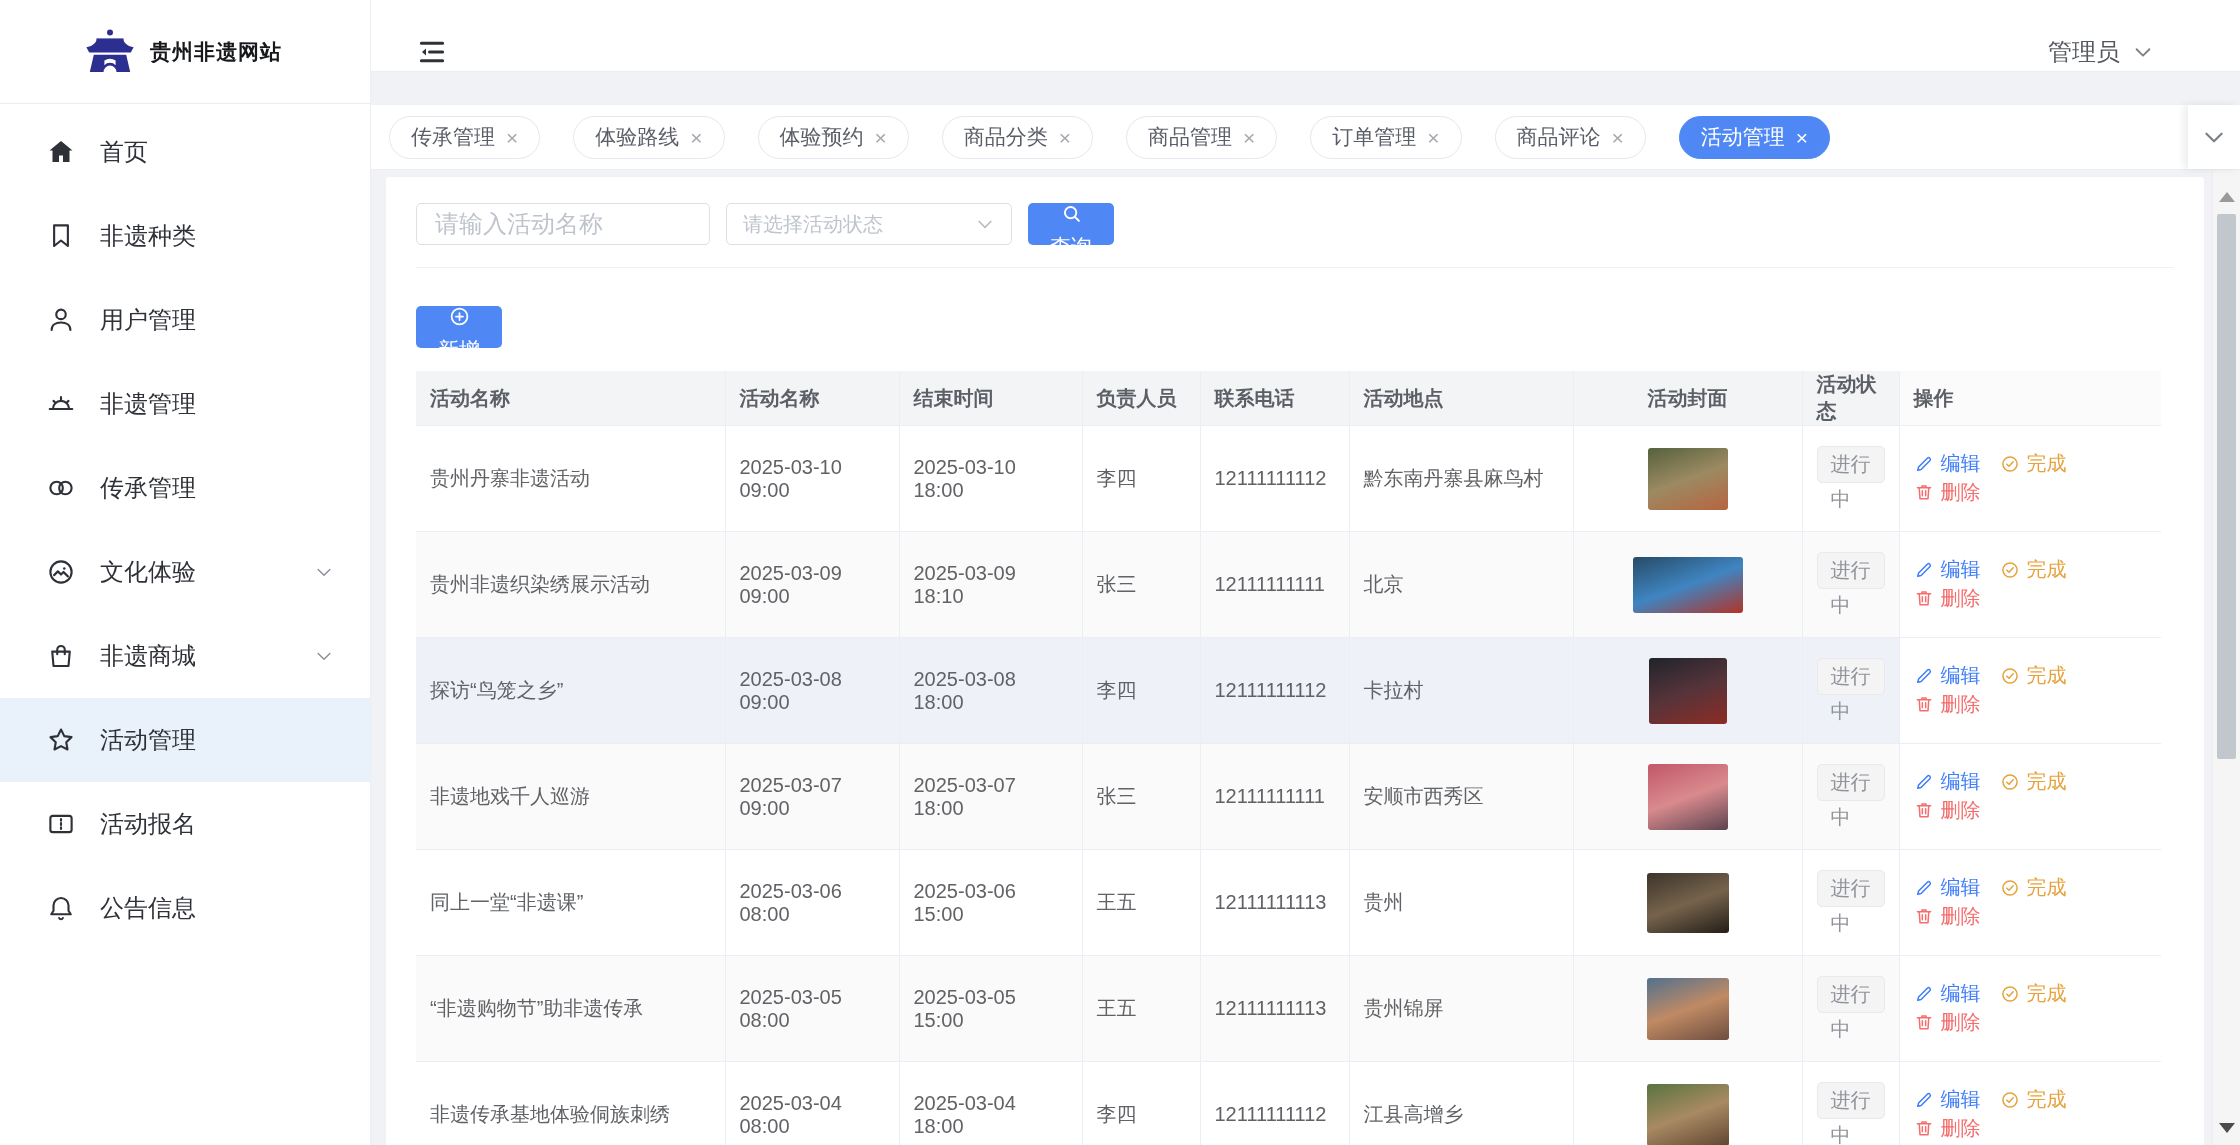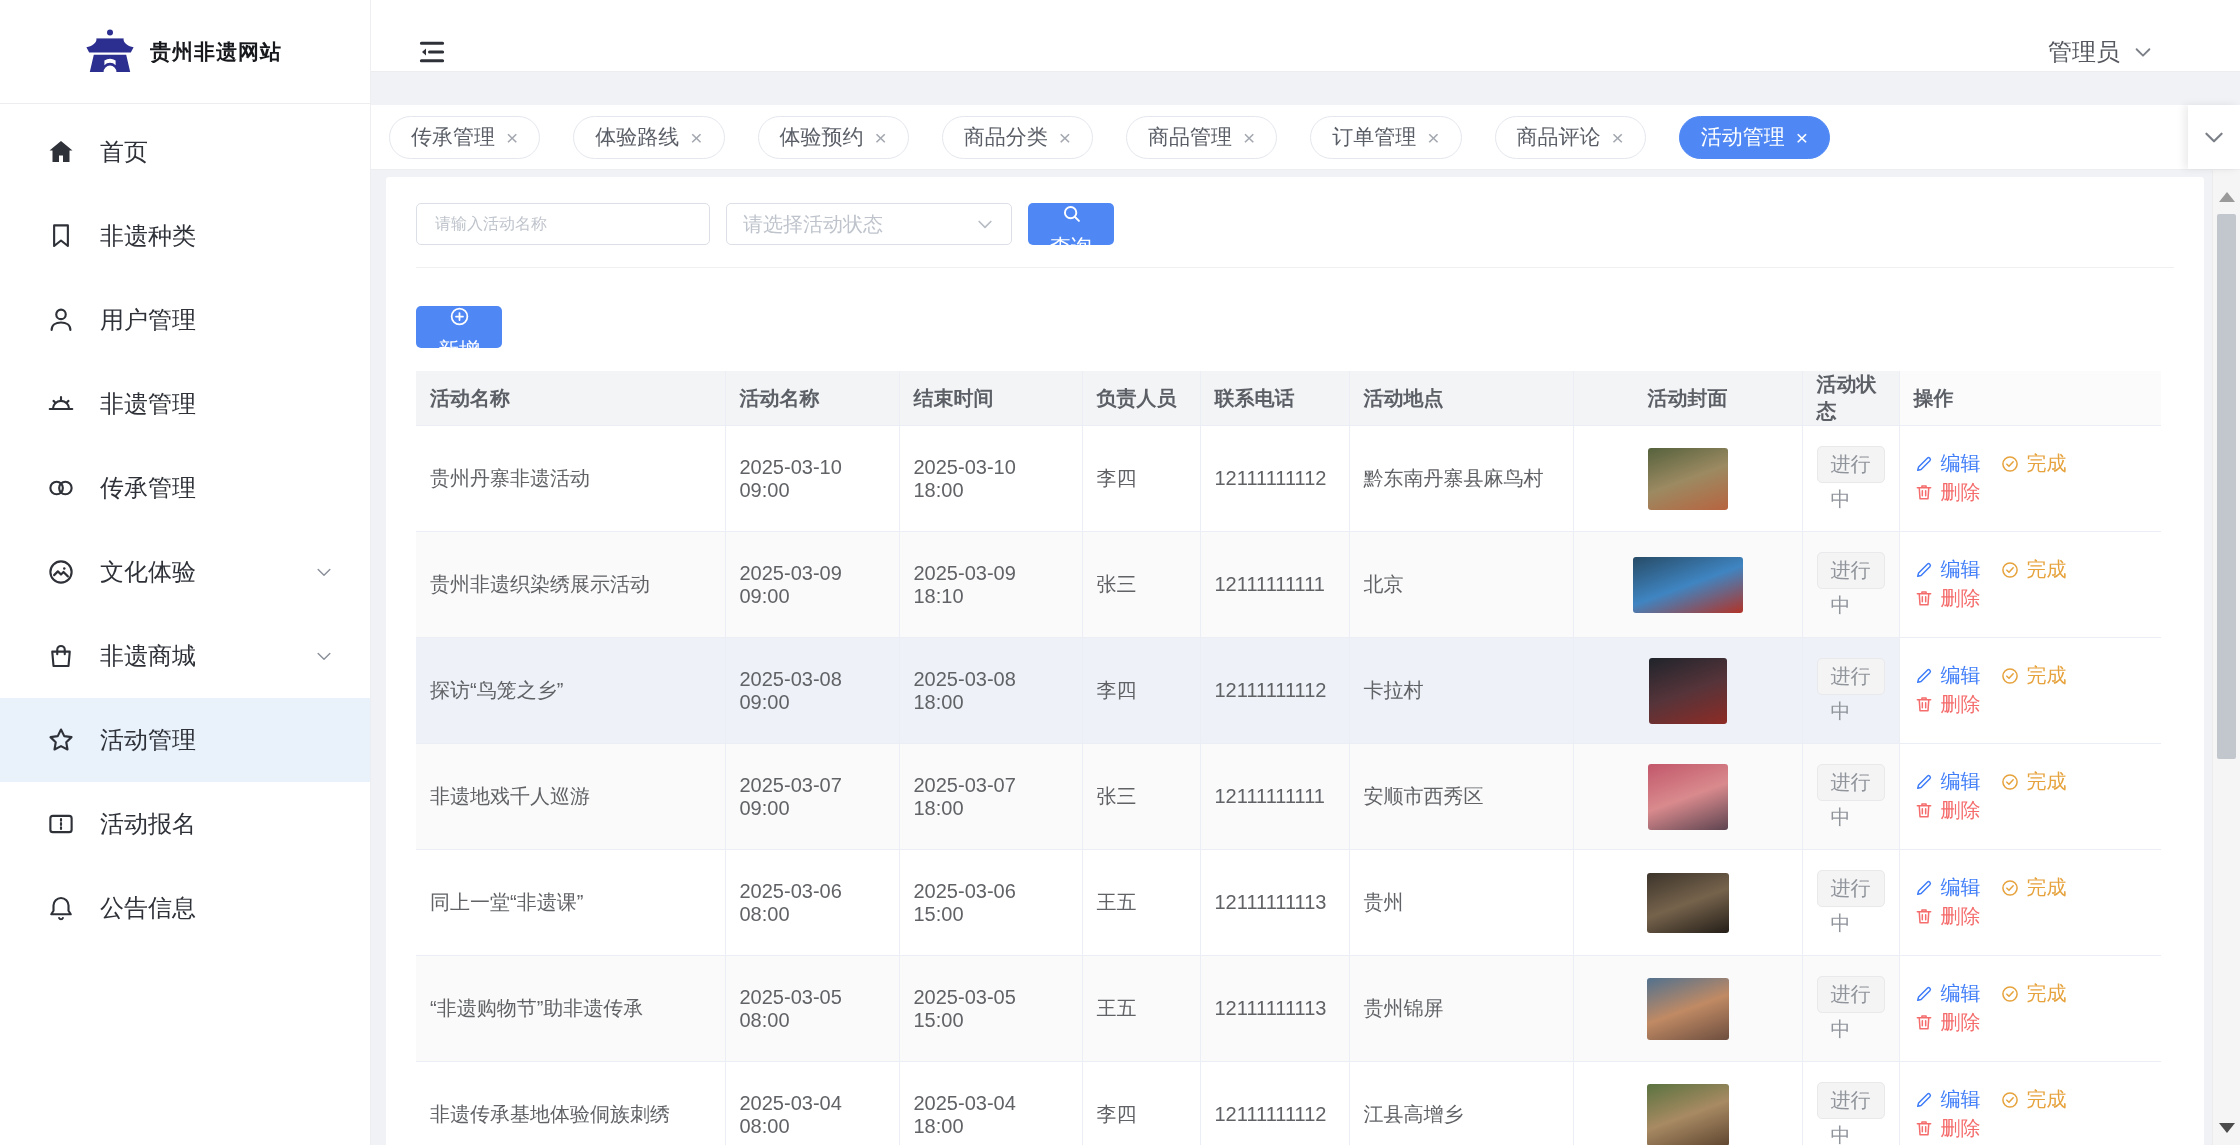--- a/index.html
+++ b/index.html
@@ -35,21 +35,21 @@
   .tab.active { background:#4f88f4; border-color:#4f88f4; color:#fff; }
   .tab.active .tab-x { color:#fff; }
   .tab-overflow { position:absolute; right:0; top:105px; width:52px; height:64px; background:#fff; box-shadow:-4px 0 8px rgba(0,0,0,0.08); display:flex; align-items:center; justify-content:center; color:#7b7f87; cursor:pointer; z-index:2; }
   .tab-overflow svg { width:26px; height:26px; }
 
   
   .content { position:absolute; left:371px; top:170px; right:28px; bottom:0; background:#f0f2f5; padding:7px 8px 0 15px; }
   .card { background:#fff; width:100%; height:1100px; border-radius:3px; padding:26px 30px; }
 
   .filter-row { display:flex; gap:16px; padding-bottom:22px; border-bottom:1px solid #f0f0f0; }
-  .text-input { width:294px; height:42px; border:1px solid #dcdfe6; border-radius:5px; padding:0 18px; font-size:16px; color:#606266; background:#fff; font-family:inherit; }
+  .text-input { width:294px; height:42px; border:1px solid #dcdfe6; border-radius:5px; padding:0 18px; font-size:24px; color:#606266; background:#fff; font-family:inherit; }
   .text-input::placeholder { color:#bfc4cc; }
   .select-box { width:286px; height:42px; border:1px solid #dcdfe6; border-radius:5px; padding:0 16px; display:flex; align-items:center; justify-content:space-between; cursor:pointer; background:#fff; }
   .select-box .sel-ph { font-size:20px; color:#bfc4cc; }
   .select-box .chev { color:#b8bcc4; } .select-box .chev svg { width:20px; height:20px; }
   .btn-primary { background:#4f88f4; color:#fff; border:none; border-radius:5px; height:42px; padding:0 22px; font-size:21px; display:inline-flex; align-items:center; gap:9px; cursor:pointer; font-family:inherit;flex-direction:column; }
   .btn-primary .ic svg { width:21px; height:21px; }
   .add-btn { margin-top:38px; }
 
   
   table.grid { width:1745px; border-collapse:collapse; table-layout:fixed; margin-top:23px; }

